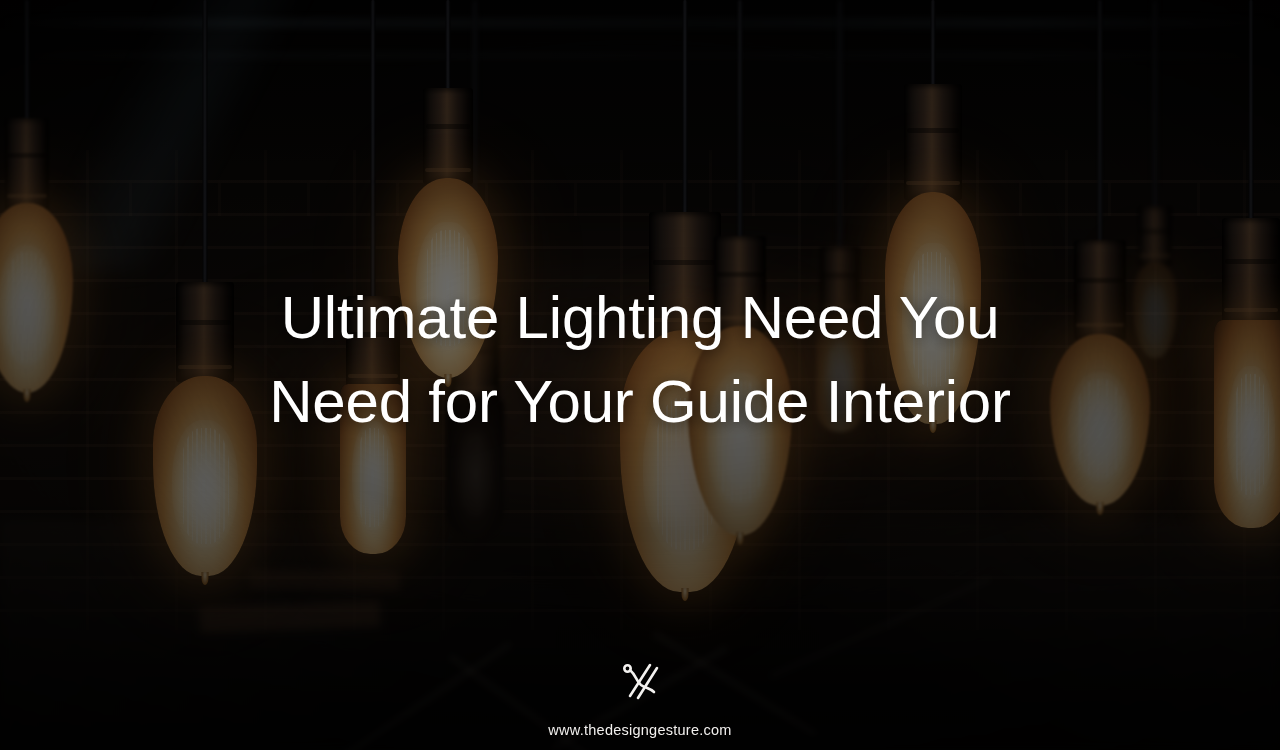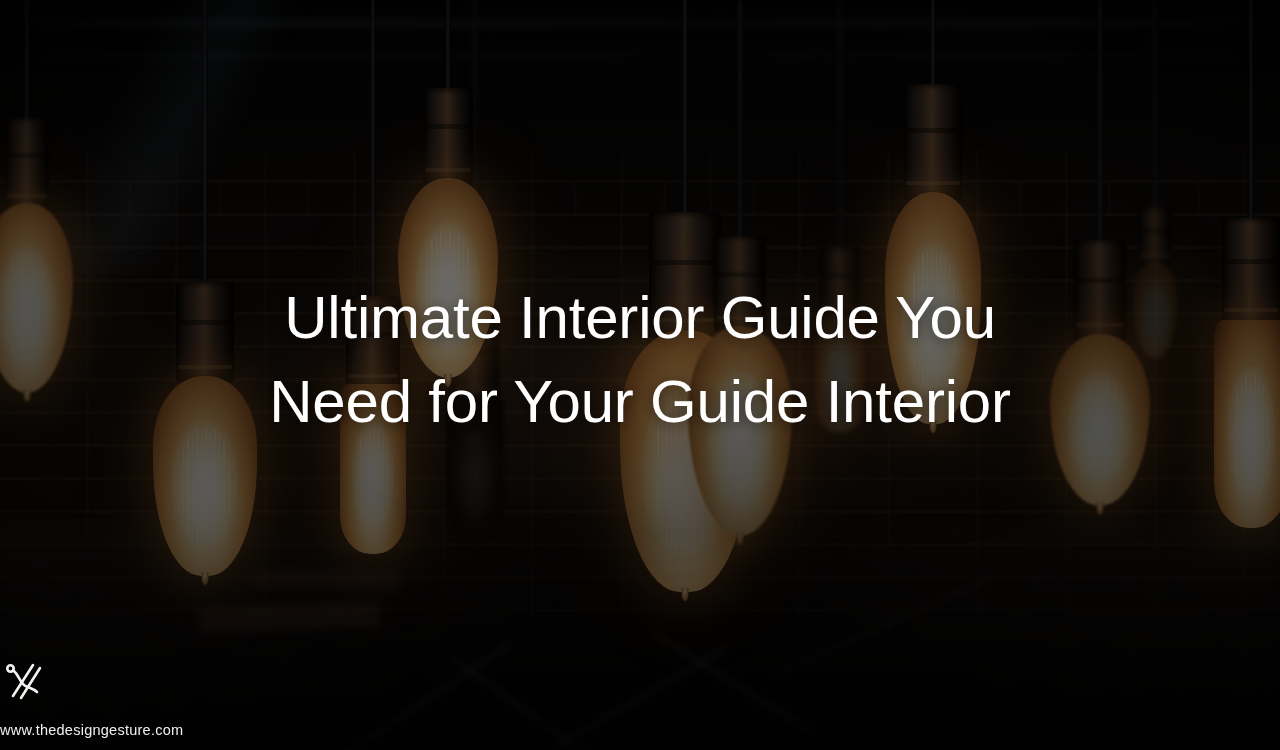--- a/index.html
+++ b/index.html
@@ -181,21 +181,21 @@
     text-align:center; color:#ffffff;
     font-size:60px; line-height:84px; font-weight:400;
     letter-spacing:-0.2px;
     text-shadow:0 2px 14px rgba(0,0,0,.55);
     white-space:nowrap;
   }
   .headline .line{ display:block; }
 
   .brand{
     position:absolute; left:0; right:0; bottom:12px;
-    display:flex; flex-direction:column; gap:19px;
+    display:flex; flex-direction:column; align-items:center; gap:19px;
   }
   .brand-mark{ width:46px; height:44px; display:block; }
   .brand-url{
     color:#f2f0ee; font-size:14.5px; letter-spacing:.25px;
     text-shadow:0 1px 6px rgba(0,0,0,.8);
   }
 </style>
 </head>
 <body>
 
@@ -337,21 +337,21 @@
       </div>
     </div>
 
     <div class="scrim"></div>
     <div class="vignette"></div>
   </div>
 
   <div class="content">
 
     <h1 class="headline">
-      <span class="line">Ultimate Interior Guide You</span>
+      <span class="line">Ultimate Lighting Need You</span>
       <span class="line">Need for Your Guide Interior</span>
     </h1>
 
     <div class="brand">
       <svg class="brand-mark" viewBox="0 0 46 44" aria-hidden="true">
         <g fill="none" stroke="#f4f2f0" stroke-width="2.6" stroke-linecap="round" stroke-linejoin="round">
 
           <path d="M33 6 L13 37"></path>
           <path d="M40 9 L21 39"></path>
 

